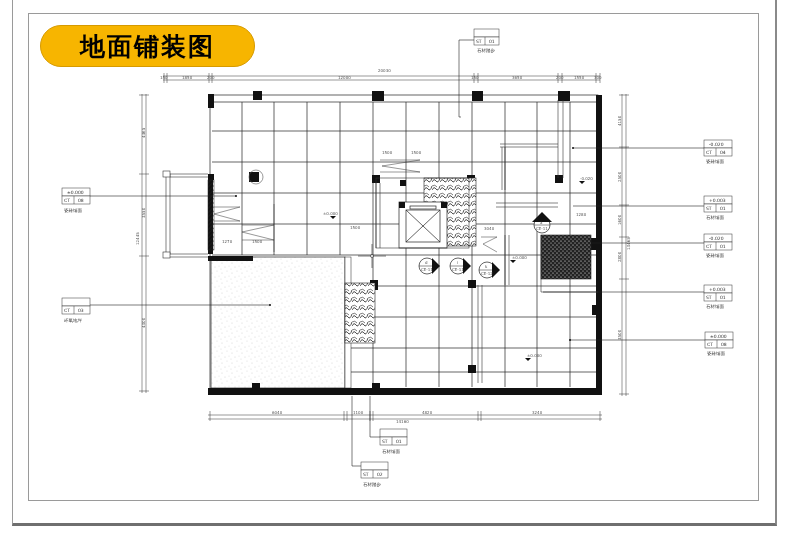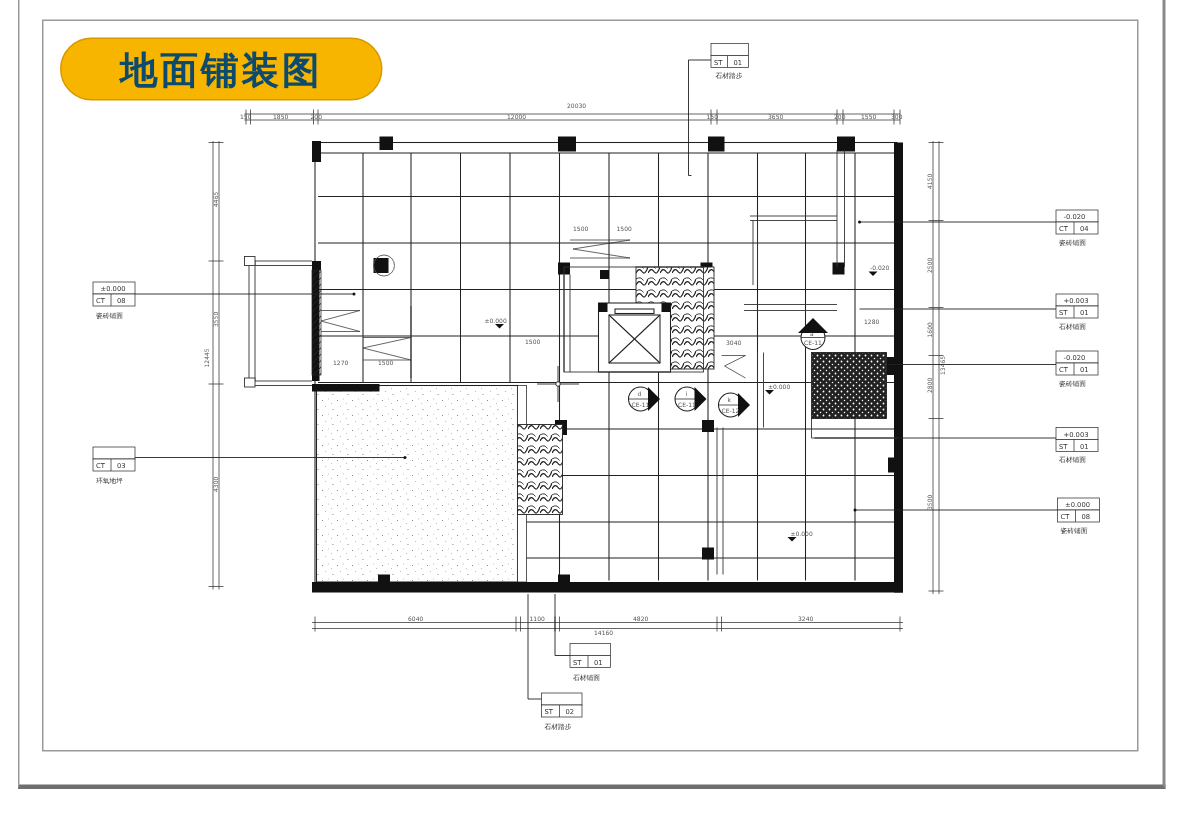--- a/index.html
+++ b/index.html
@@ -1,20 +1,20 @@
 <!DOCTYPE html>
 <html><head>
   <meta charset="utf-8">
   <style>
     html, body { margin: 0; padding: 0; background: #ffffff; }
     body { width: 790px; height: 558px; position: relative; overflow: hidden; font-family: "DejaVu Sans", sans-serif; }
     .outer-frame { position: absolute; left: 12px; top: -2px; width: 765px; height: 528px; border: 1px solid #9a9a9a; border-bottom: 3px solid #6f6f6f; border-right: 2px solid #8a8a8a; box-sizing: border-box; background: #fff; }
     .inner-frame { position: absolute; left: 28px; top: 13px; width: 731px; height: 488px; border: 1px solid #9a9a9a; box-sizing: border-box; }
     .title-pill { position: absolute; left: 40px; top: 25px; width: 215px; height: 42px; background: #f7b500; border: 1px solid #d69a00; border-radius: 22px; box-sizing: border-box; display: flex; align-items: center; justify-content: center; }
-    .title-pill span { font-family: "DejaVu Sans", sans-serif; font-weight: bold; font-size: 25px; color: #0c4a6e; letter-spacing: 2px; }
+    .title-pill span { font-family: "DejaVu Sans", sans-serif; font-weight: bold; font-size: 25px; color: #000000; letter-spacing: 2px; }
     svg.plan { position: absolute; left: 0; top: 0; }
     .tiny { font-family: "DejaVu Sans", sans-serif; font-size: 4px; fill: #555; }
     .tag { font-family: "DejaVu Sans", sans-serif; font-size: 4.5px; fill: #333; }
     .tagcn { font-family: "DejaVu Sans", sans-serif; font-size: 4.5px; fill: #333; }
   </style>
 </head>
 <body>
 
 <div class="outer-frame"></div>
 <div class="inner-frame"></div>

